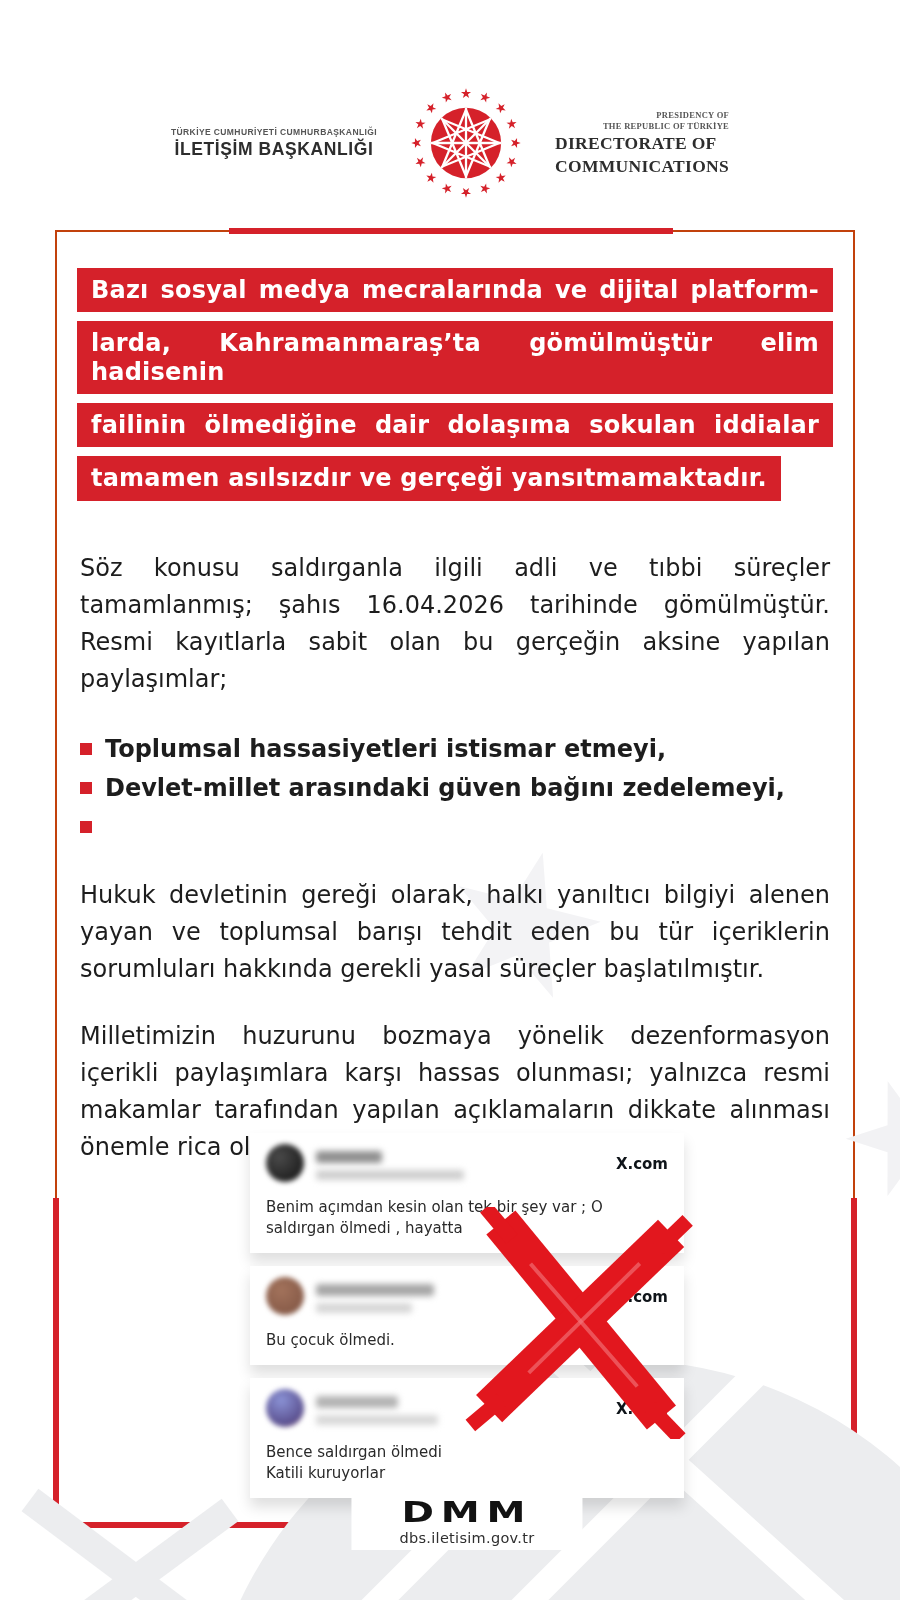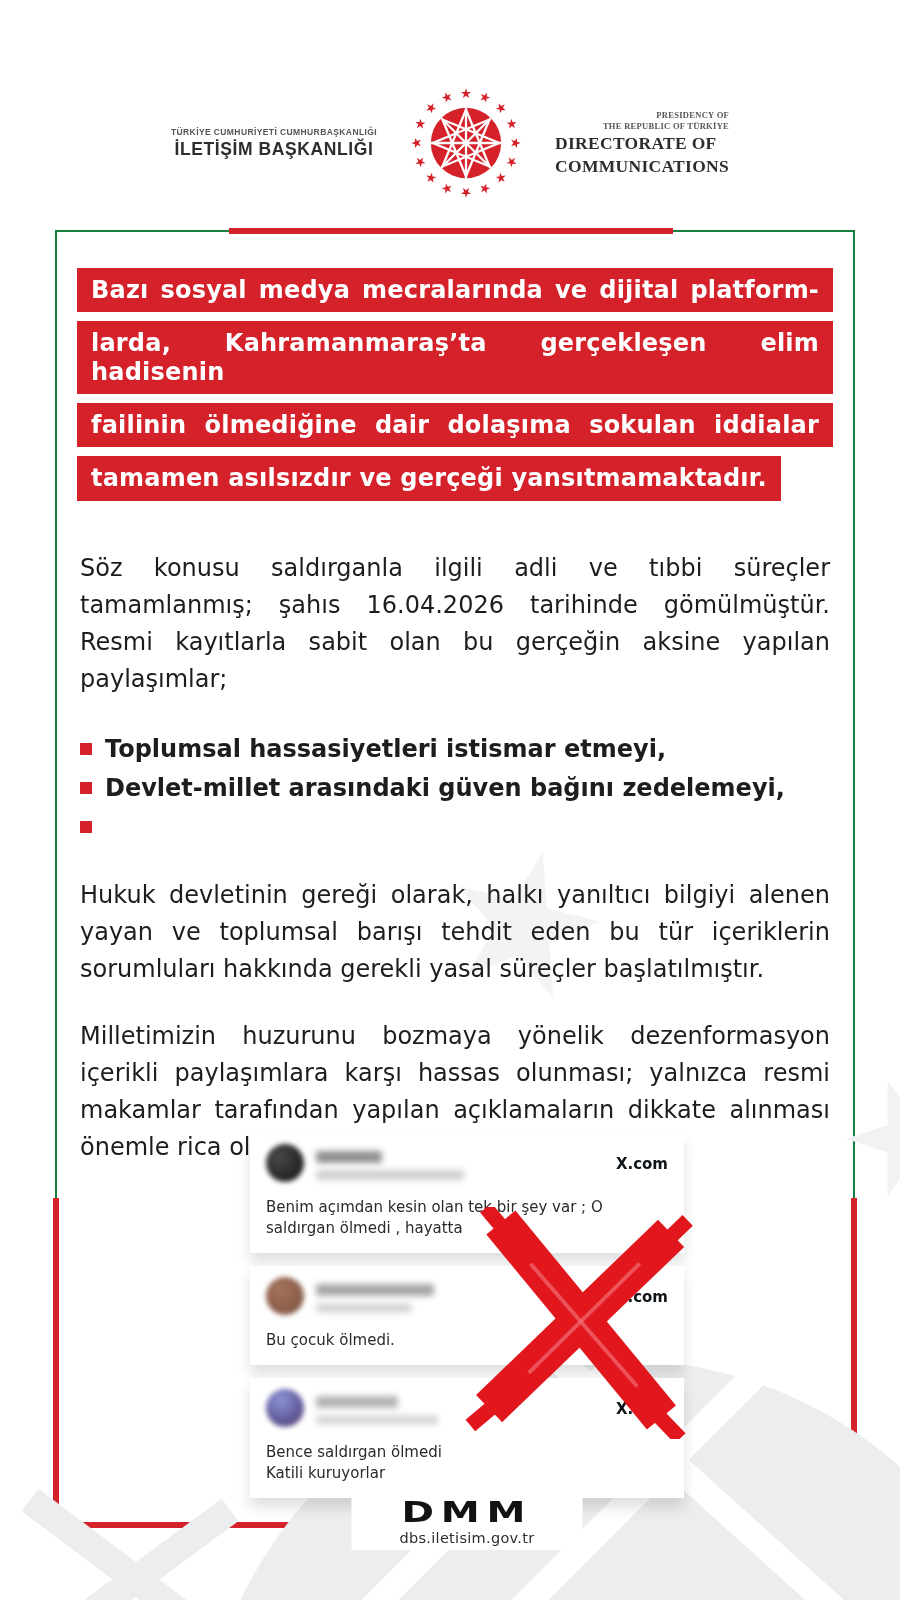--- a/index.html
+++ b/index.html
@@ -14,21 +14,21 @@
   .hdr-left{text-align:center; font-family:Liberation Sans, sans-serif; color:#3c3c3c;}
   .hdr-left .sm{font-size:8.5px; letter-spacing:.4px; font-weight:600; color:#555;}
   .hdr-left .lg{font-size:17.5px; font-weight:700; letter-spacing:.6px; color:#2d2d2d; margin-top:2px;}
   .hdr-right{font-family:"Liberation Serif",serif; color:#2d2d2d;}
   .hdr-right .sm{font-size:8.5px; letter-spacing:.3px; color:#555; line-height:1.25; font-weight:600;text-align:right;}
   .hdr-right .lg{font-size:17.5px; font-weight:700; line-height:1.1; letter-spacing:.3px; margin-top:3px;}
   .emblem{width:114px; height:114px; flex:0 0 auto;}
 
   
   .card{position:absolute; left:55px; top:230px; width:796px; height:1292px;
-        border:2px solid #15803d; background:#fff;}
+        border:2px solid #c2410c; background:#fff;}
   .accent{position:absolute; background:#d5212a;}
   .accent-top{top:-4px; left:172px; width:444px; height:6px;}
   .accent-left{left:-4px; top:966px; bottom:-4px; width:6px;}
   .accent-right{right:-4px; top:966px; bottom:-4px; width:6px;}
   .accent-bottom{left:-4px; right:-4px; bottom:-4px; height:6px;}
 
   
   .banner{position:relative; z-index:2; margin:36px 20px 0;}
   .banner-line{background:#d5212a; color:#fff; font-weight:700; font-size:24px;
         line-height:1.18; padding:8px 14px; margin-bottom:9px; letter-spacing:.2px;
@@ -130,21 +130,21 @@
   </div>
 
   <div class="card">
     <div class="accent accent-top"></div>
     <div class="accent accent-left"></div>
     <div class="accent accent-right"></div>
     <div class="accent accent-bottom"></div>
 
     <div class="banner">
       <div class="banner-line">Bazı sosyal medya mecralarında ve dijital platform-</div>
-      <div class="banner-line">larda, Kahramanmaraş’ta gerçekleşen elim hadisenin</div>
+      <div class="banner-line">larda, Kahramanmaraş’ta gömülmüştür elim hadisenin</div>
       <div class="banner-line">failinin ölmediğine dair dolaşıma sokulan iddialar</div>
       <div><span class="banner-line last">tamamen asılsızdır ve gerçeği yansıtmamaktadır.</span></div>
     </div>
 
     <div class="para first">Söz konusu saldırganla ilgili adli ve tıbbi süreçler tamamlanmış; şahıs 16.04.2026 tarihinde gömülmüştür. Resmi kayıtlarla sabit olan bu gerçeğin aksine yapılan paylaşımlar;</div>
 
     <div class="bullets">
       <div class="bullet-item"><span class="bullet-sq"></span><span>Toplumsal hassasiyetleri istismar etmeyi,</span></div>
       <div class="bullet-item"><span class="bullet-sq"></span><span>Devlet-millet arasındaki güven bağını zedelemeyi,</span></div>
       <div class="bullet-item"><span class="bullet-sq"></span></div>

